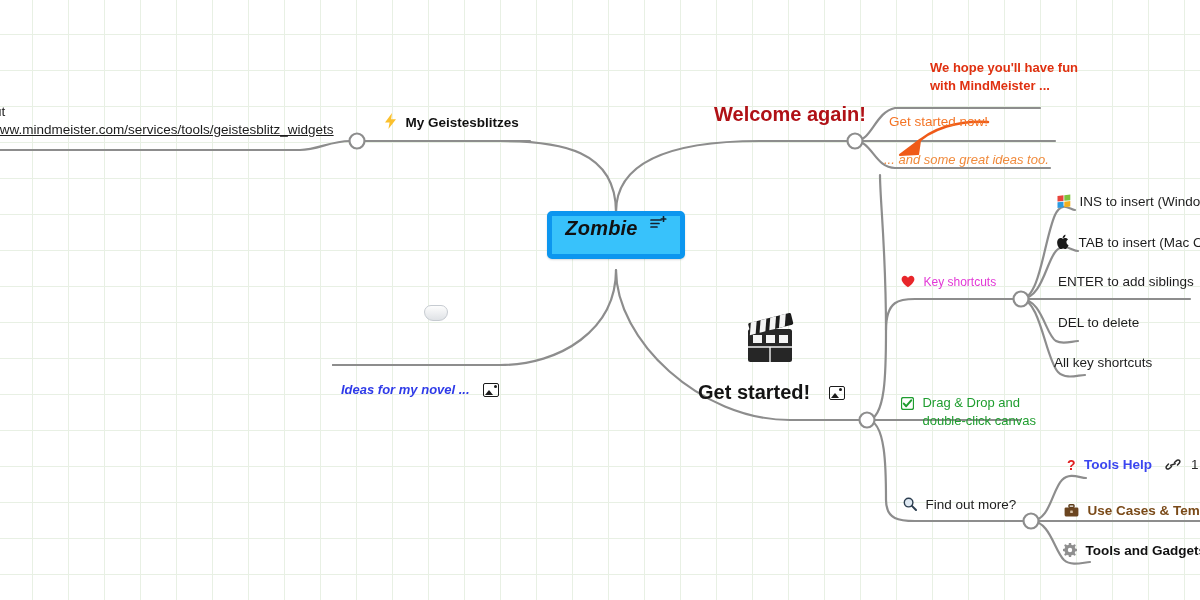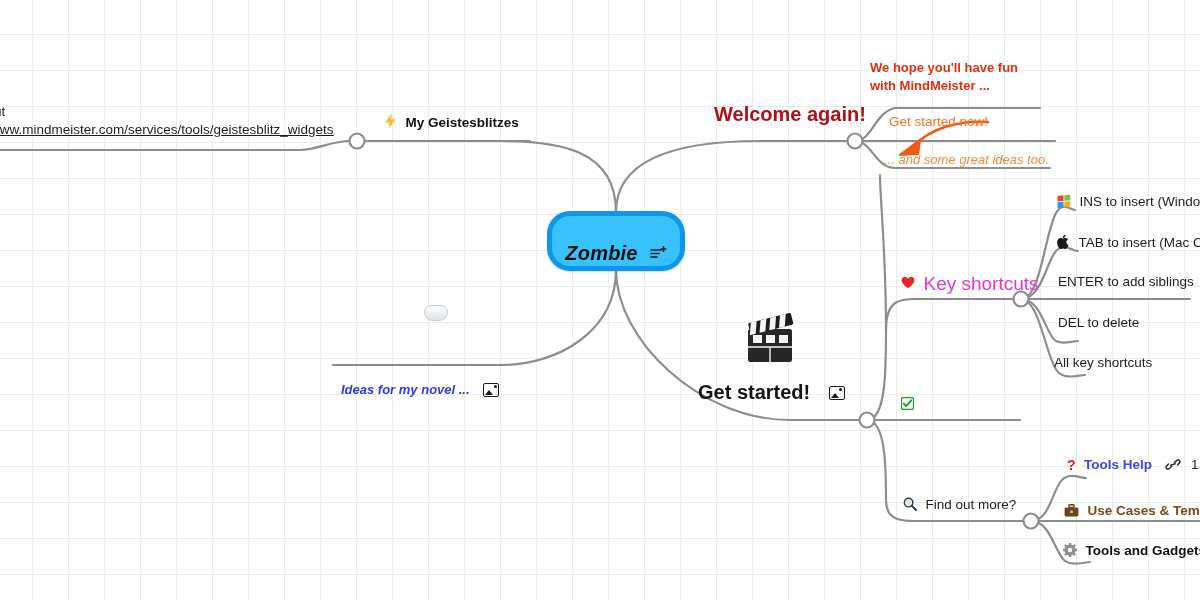--- a/index.html
+++ b/index.html
@@ -46,62 +46,62 @@
     display: inline-block;
     vertical-align: middle;
     margin-left: 9px;
   }
 
   
   #root-node {
     left: 547px;
     top: 211px;
     width: 138px;
-    height: 60px;
+    height: 48px;
     box-sizing: border-box;
     background: #38c2fb;
     border: 5px solid #0c96ef;
-    border-radius: 23px;
+    border-radius: 5px;
     display: flex;
-    align-items: flex-end;
+    align-items: flex-start;
     justify-content: center;
     box-shadow: 0 1px 2px rgba(0,0,0,.15);
   }
   #root-node .root-text {
     font-size: 20px;
     font-weight: bold;
     font-style: italic;
     color: #111111;
     letter-spacing: .2px;
   }
 
   
   .t-welcome   { font-size: 20px; font-weight: bold; color: #b01116; }
   .t-hope      { font-size: 13px; font-weight: bold; color: #e03010; line-height: 1.35; white-space: normal; width: 165px; }
   .t-orange    { font-size: 13.5px; color: #f47425; }
   .t-orange-it { font-size: 13px; color: #f08a3c; font-style: italic; }
   .t-star      { font-size: 13.5px; color: #f0a020; }
   .t-dark      { font-size: 13.5px; color: #1d1d1d; }
   .t-bold-dark { font-size: 13.5px; font-weight: bold; color: #111111; }
-  .t-pink      { font-size: 19px; color: #e238d6; }
+  .t-pink      { font-size: 12px; color: #e238d6; }
   .t-green     { font-size: 13px; color: #1f9d2f; white-space: normal; width: 118px; line-height: 1.35; }
   .t-blue-link { font-size: 13.5px; font-weight: bold; color: #3b46f0; }
   .t-brown     { font-size: 13.5px; font-weight: bold; color: #7a4a18; }
   .t-blue-it   { font-size: 13px; font-weight: bold; font-style: italic; color: #2f3be8; }
   .t-getstart  { font-size: 20px; font-weight: bold; color: #141414; }
   .t-gray-url  { font-size: 13.5px; color: #1d1d1d; text-decoration: underline; }
   .t-gray-cut  { font-size: 13.5px; color: #1d1d1d; }
   .t-linkcount { font-size: 13.5px; color: #2a2a2a; }
 
   
   #n-out            { left: -6px;  top: 104px; }
   #n-url            { left: -10px; top: 122px; }
   #n-geistesblitzes { left: 385px; top: 113px; }
   #n-welcome        { left: 714px; top: 102px; }
-  #n-hope           { left: 870px; top: 59px;  }
+  #n-hope           { left: 930px; top: 59px;  }
   #n-getstartednow  { left: 889px; top: 114px; }
   #n-andsome        { left: 884px; top: 152px; }
   #n-usetoolbar     { left: 905px; top: 152px; }
   #n-ins            { left: 1057px; top: 192px; }
   #n-tab            { left: 1057px; top: 233px; }
   #n-enter          { left: 1058px; top: 274px; }
   #n-del            { left: 1058px; top: 315px; }
   #n-allkeys        { left: 1054px; top: 355px; }
   #n-keyshortcuts   { left: 901px; top: 272px; }
   #n-dragdrop       { left: 901px; top: 394px; }
@@ -299,20 +299,21 @@
   <div class="node t-dark" id="n-del">DEL to delete</div>
   <div class="node t-dark" id="n-allkeys">All key shortcuts</div>
 
   <div class="node" id="n-dragdrop">
     <span class="node-icon" style="vertical-align:top;margin-top:1px">
       <svg width="13" height="13" viewBox="0 0 13 13" xmlns="http://www.w3.org/2000/svg">
         <rect x="0.5" y="0.5" width="12" height="12" rx="2" fill="#ffffff" stroke="#1f9d2f" stroke-width="1.3"></rect>
         <polyline points="2.8,6.6 5.2,9.2 10.2,3.3" fill="none" stroke="#1f9d2f" stroke-width="2" stroke-linecap="round" stroke-linejoin="round"></polyline>
       </svg>
     </span>
+    <span class="node-label t-green">Drag &amp; Drop and double-click canvas</span>
   </div>
 
   <div class="node" id="n-findout">
     <span class="node-icon">
       <svg width="14" height="14" viewBox="0 0 14 14" xmlns="http://www.w3.org/2000/svg">
         <circle cx="5.6" cy="5.6" r="4.3" fill="#dfe9f2" stroke="#2c3e50" stroke-width="1.4"></circle>
         <line x1="8.9" y1="8.9" x2="13" y2="13" stroke="#2c3e50" stroke-width="2" stroke-linecap="round"></line>
       </svg>
     </span>
     <span class="node-label t-dark">Find out more?</span>

